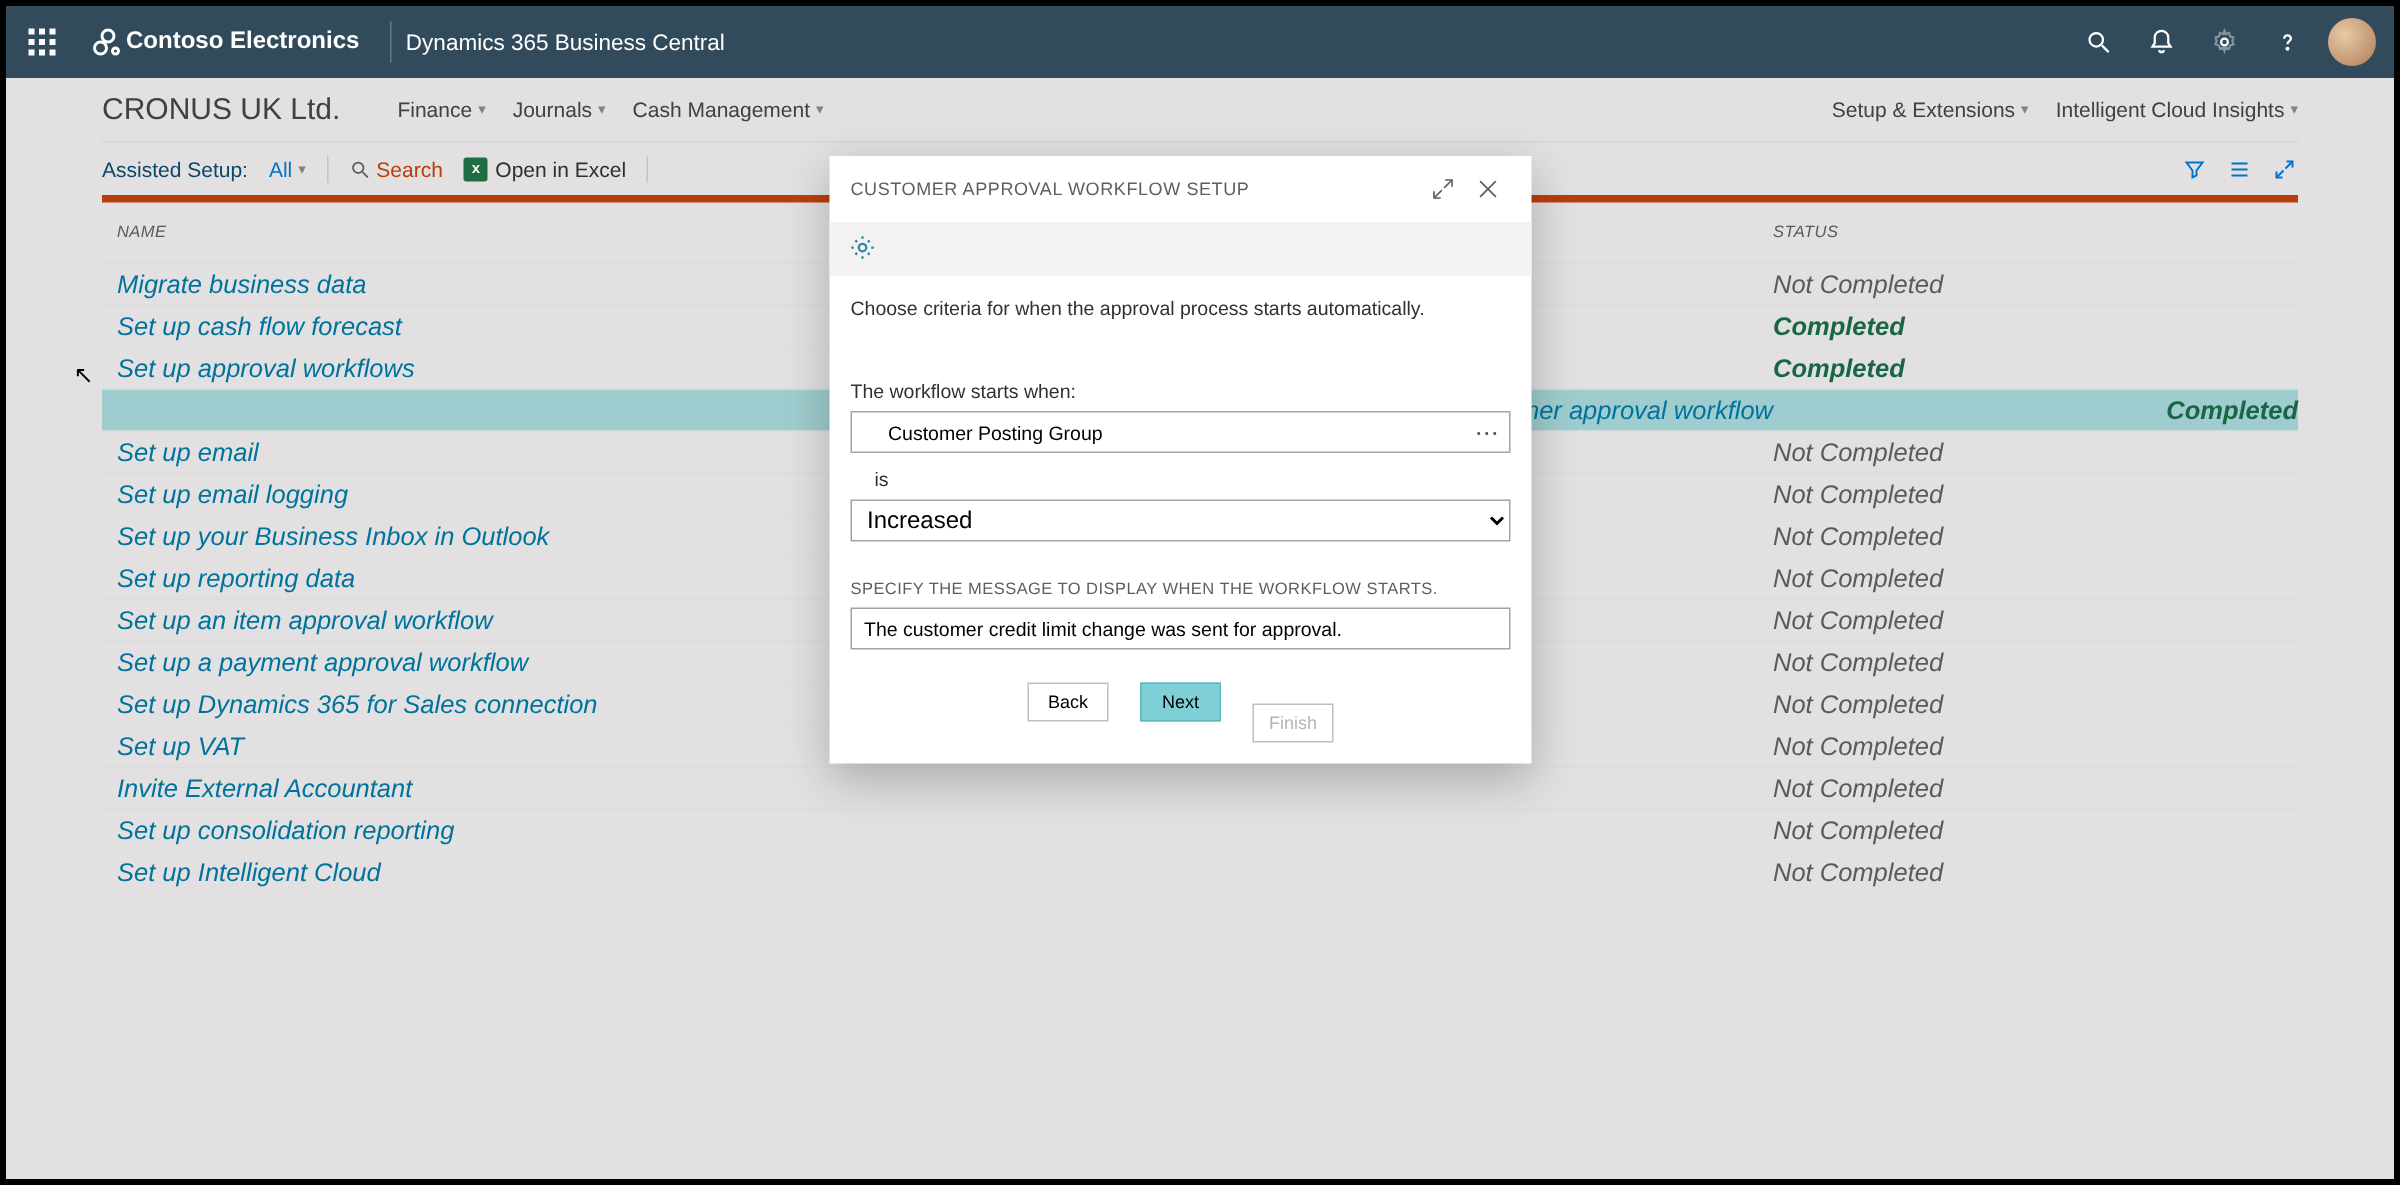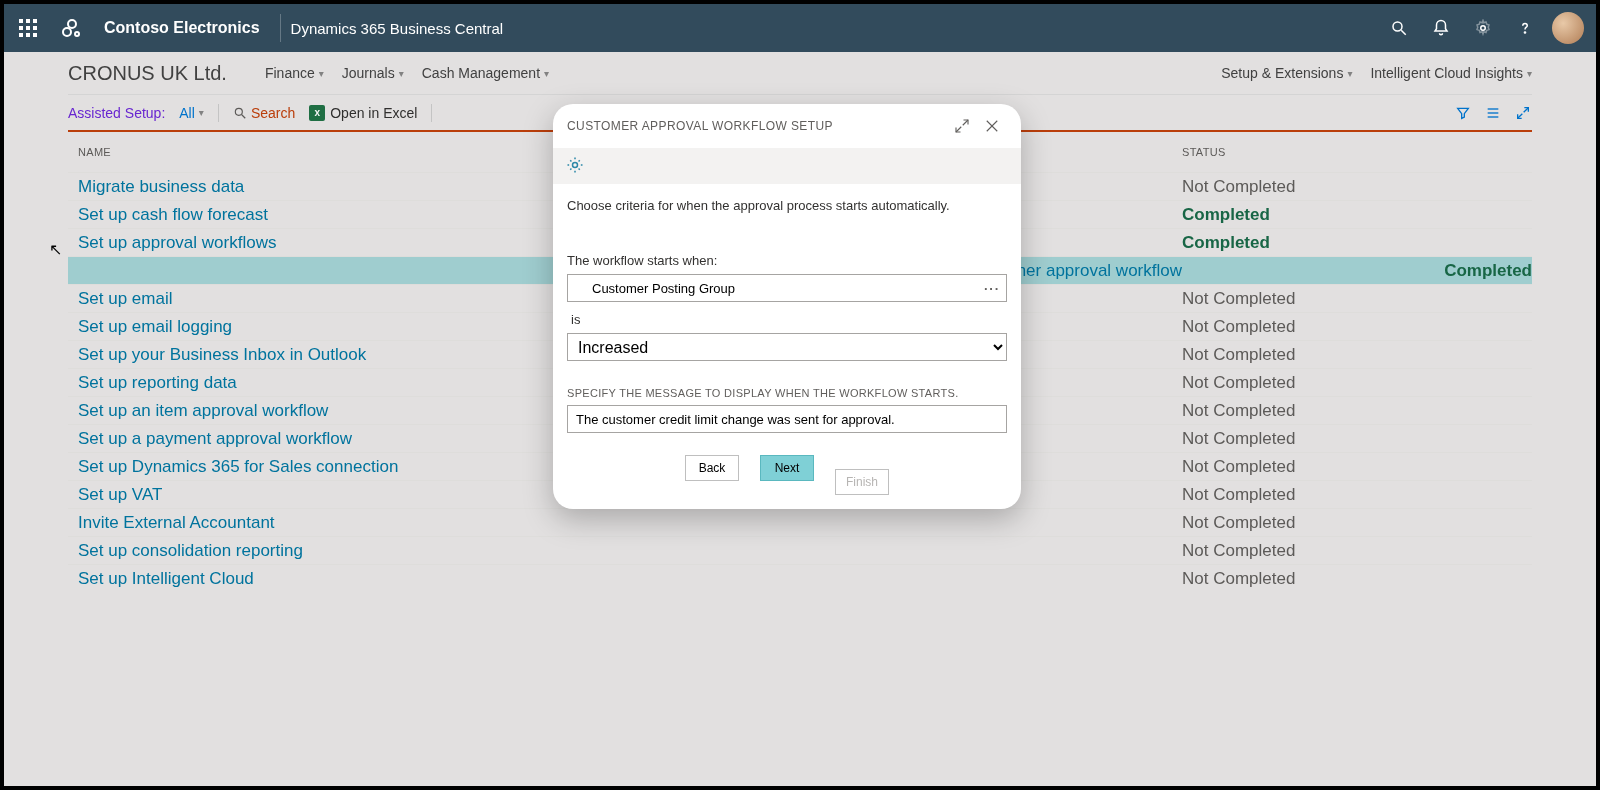--- a/index.html
+++ b/index.html
@@ -3,73 +3,73 @@
 <meta charset="utf-8">
 <style>
   * { box-sizing: border-box; }
   html, body { margin:0; padding:0; font-family: "Segoe UI", Arial, sans-serif; background:#000; }
   .viewport { width:1600px; height:790px; background:#f3f3f3; position:relative; margin:0 auto; border:4px solid #000; overflow:hidden; }
   
   .suite-bar { height:48px; background:#324b5c; display:flex; align-items:center; color:#fff; }
   .waffle { width:48px; height:48px; display:flex; align-items:center; justify-content:center; cursor:pointer; }
   .waffle-grid { display:grid; grid-template-columns:repeat(3,4px); grid-template-rows:repeat(3,4px); gap:3px; }
   .waffle-grid span { background:#fff; width:4px; height:4px; }
-  .brand { display:flex; align-items:center; gap:24px; padding:0 10px; height:48px; }
+  .brand { display:flex; align-items:center; gap:4px; padding:0 10px; height:48px; }
   .brand-logo { font-size:16px; font-weight:600; display:flex; align-items:center; gap:6px; }
   .brand-icon { width:18px; height:18px; position:relative; }
   .brand-icon::before { content:""; position:absolute; width:6px; height:6px; border:2px solid #fff; border-radius:50%; top:0; left:5px; }
   .brand-icon::after { content:""; position:absolute; width:6px; height:6px; border:2px solid #fff; border-radius:50%; bottom:0; left:0; }
   .brand-icon .c3 { position:absolute; width:6px; height:6px; border:2px solid #fff; border-radius:50%; bottom:0; right:0; }
   .sep { width:1px; height:28px; background:rgba(255,255,255,0.25); margin:0 10px; }
   .app-name { font-size:15px; font-weight:400; }
   .suite-right { margin-left:auto; display:flex; align-items:center; }
   .suite-btn { width:42px; height:48px; display:flex; align-items:center; justify-content:center; cursor:pointer; color:#fff; }
   .suite-btn svg { width:18px; height:18px; }
   .avatar { width:32px; height:32px; border-radius:50%; background:radial-gradient(circle at 35% 35%, #e8c9a8, #b07c54); margin:0 12px 0 6px; }
   
   .page { position:absolute; top:48px; left:0; right:0; bottom:0; background:#eceaea; padding:0; }
   .content { margin:0 64px; }
   .crumb-row { display:flex; align-items:center; height:42px; gap:18px; font-size:14px; color:#323130; }
   .company { font-size:20px; color:#444; margin-right:20px; }
   .nav-item { display:flex; align-items:center; gap:4px; color:#444; cursor:pointer; }
   .caret { font-size:10px; color:#888; }
   .toolbar { display:flex; align-items:center; height:36px; gap:14px; font-size:14px; color:#323130; border-top:1px solid #ddd; }
-  .toolbar .lab { font-weight:400; color:#6d28d9; }
+  .toolbar .lab { font-weight:400; color:#0c4a6e; }
   .toolbar .link { color:#0078d4; cursor:pointer; display:flex; align-items:center; gap:4px; }
   .toolbar .vbar { width:1px; height:18px; background:#ccc; }
   .toolbar-right { margin-left:auto; display:flex; gap:12px; }
   .toolbar-right .ticon { width:18px; height:18px; display:flex; align-items:center; justify-content:center; color:#0078d4; cursor:pointer; }
   .excel-icon { color:#217346; display:inline-flex; align-items:center; gap:5px; cursor:pointer;}
   .excel-badge { width:16px; height:16px; background:#217346; color:#fff; font-size:10px; font-weight:700; display:flex; align-items:center; justify-content:center; border-radius:2px; }
   
-  .table-wrap { border-top:2px solid #c2410c; }
+  .table-wrap { border-top:5px solid #c2410c;font-style:italic; }
   .thead { display:flex; height:40px; align-items:center; font-size:11px; letter-spacing:0.3px; color:#605e5c; text-transform:uppercase; }
   .col-name { flex:1; padding-left:10px; }
   .col-status { width:350px; }
   .trow { display:flex; height:28px; align-items:center; font-size:17px; border-top:1px solid #e8e6e4; }
   .trow .cname { flex:1; padding-left:10px; color:#0078a4; cursor:pointer; }
   .trow .cstatus { width:350px; color:#605e5c; }
   .trow.selected { background:#a6d6d8;text-align:right; }
   .trow.selected .cstatus { color:#1a6b49; font-weight:600; }
   .status-completed { color:#1a6b49 !important; font-weight:600; }
   
-  .modal { position:absolute; top:52px; left:549px; width:468px; background:#fff; box-shadow:0 10px 30px rgba(0,0,0,0.25); font-size:13px; color:#323130;border-radius:20px;}
+  .modal { position:absolute; top:52px; left:549px; width:468px; background:#fff; box-shadow:0 10px 30px rgba(0,0,0,0.25); font-size:13px; color:#323130;}
   .modal-head { display:flex; align-items:center; height:44px; padding:0 14px; }
   .modal-title { font-size:12px; letter-spacing:0.4px; color:#605e5c; text-transform:uppercase; flex:1; }
   .modal-headbtn { width:30px; height:30px; display:flex; align-items:center; justify-content:center; color:#605e5c; cursor:pointer; }
   .modal-iconbar { height:36px; background:#f3f2f1; display:flex; align-items:center; padding:0 12px; }
   .gear { color:#2b88a8; }
   .modal-body { padding:14px 14px 8px 14px; }
   .intro { margin-bottom:40px; }
   .flabel { margin:6px 0; color:#323130; }
   .frow { margin-bottom:10px; }
   .lookup { display:flex; border:1px solid #a6a4a2; background:#fff; height:28px; align-items:center;padding-left:16px; }
   .lookup input { flex:1; border:none; outline:none; padding:0 8px; font-size:13px; font-family:inherit; }
   .lookup .dots { width:28px; text-align:center; color:#605e5c; cursor:pointer; font-weight:700; letter-spacing:1px; }
-  .is-label { margin:6px 4px; }
+  .is-label { margin:6px 16px; }
   select.dd { width:100%; height:28px; border:1px solid #a6a4a2; background:#fff; padding:0 6px; font-size:16px; font-family:inherit; }
   .section-cap { font-size:11px; letter-spacing:0.3px; color:#605e5c; margin:26px 0 6px; text-transform:uppercase; }
   .msgbox { width:100%; height:28px; border:1px solid #a6a4a2; padding:0 8px; font-size:13px; font-family:inherit; }
   .modal-foot { display:flex; justify-content:center; gap:21px; padding:14px; }
   .btn { min-width:54px; height:26px; border:1px solid #bfbfbf; background:#fff; font-size:12px; cursor:pointer; }
   .btn.primary { background:#7fd0d6; border-color:#5ab8bf; }
   .btn:disabled { color:#b7b5b3; background:#fff; cursor:default;margin-top:14px; }
   .scrim { position:absolute; inset:0; background:rgba(0,0,0,0.04); pointer-events:none; }
   .cursor { position:absolute; top:188px; left:45px; font-size:16px; color:#000; pointer-events:none; }
 </style>

